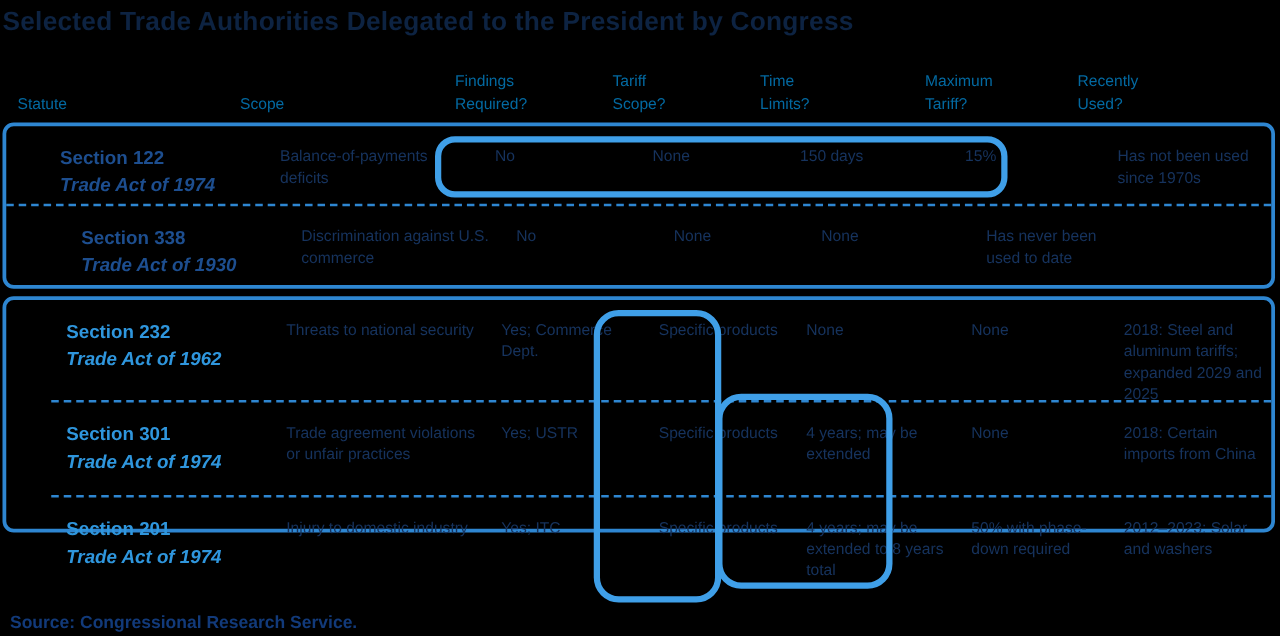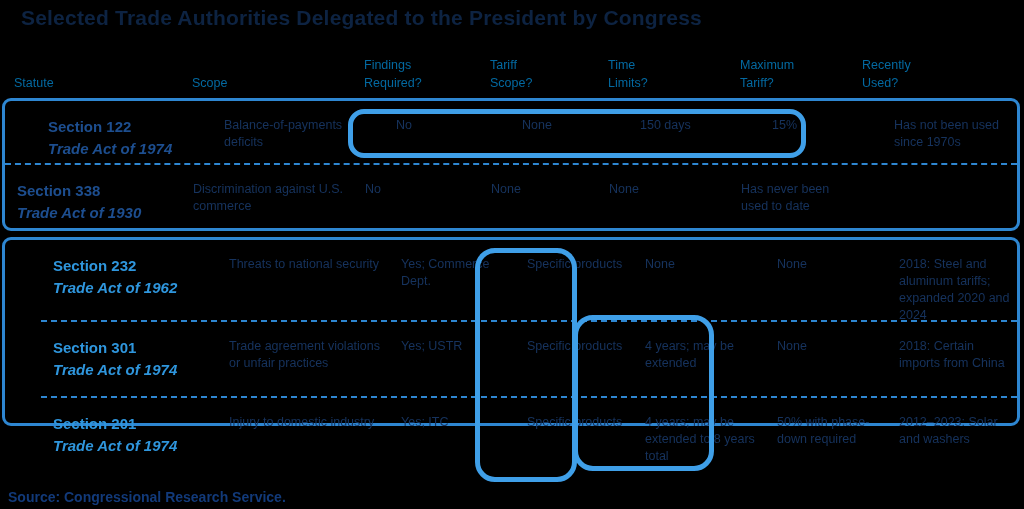--- a/index.html
+++ b/index.html
@@ -6,21 +6,21 @@
   html, body { background: #000; }
   .canvas {
     position: relative;
     width: 1024px; height: 509px;
     background: #000;
     font-family: "Liberation Sans", sans-serif;
     color: #16335e;
     overflow: hidden;
   }
   .fig-title {
-    position: absolute; left: 21px; top: 6px;
+    position: absolute; left: 2px; top: 6px;
     font-size: 21px; font-weight: bold;
     color: #0d2342; letter-spacing: .2px;
     width: 990px;
   }
   .thead {
     position: absolute; left: 2px; top: 40px; width: 1020px; height: 56px;
     display: grid;
     grid-template-columns: 178px 172px 126px 118px 132px 122px 172px;
     align-items: end;
   }
@@ -34,21 +34,21 @@
     border: 3px solid #2e86d1; border-radius: 9px;
     background: #000;
   }
   .g1 { top: 98px;  height: 133px; }
   .g2 { top: 237px; height: 189px; padding-left: 36px; }
   .row {
     display: grid;
     grid-template-columns: 176px 172px 126px 118px 132px 122px auto;
   }
   .row + .row { border-top: 2px dashed #2e86d1; }
-  .r1 { height: 62px; padding-left: 31px; } .r2 { height: 61px; }
+  .r1 { height: 62px; padding-left: 31px; } .r2 { height: 61px; padding-left: 48px; }
   .r3 { height: 80px; } .r4 { height: 76px; } .r5 { height: 80px; }
   .cell {
     padding: 16px 8px 0 12px;
     font-size: 12.5px; line-height: 1.35;
     color: #16335e;
   }
   .cell.last { padding-right: 6px; }
   .sec { font-size: 15px; font-weight: bold; }
   .act { font-size: 15px; font-weight: bold; font-style: italic; margin-top: 2px; }
   .g1 .sec, .g1 .act { color: #1d4e8f; }
@@ -123,21 +123,21 @@
     <div class="row r3">
       <div class="cell statute">
         <div class="sec">Section 232</div>
         <div class="act">Trade Act of 1962</div>
       </div>
       <div class="cell">Threats to national security</div>
       <div class="cell">Yes; Commerce Dept.</div>
       <div class="cell">Specific products</div>
       <div class="cell">None</div>
       <div class="cell">None</div>
-      <div class="cell last">2018: Steel and aluminum tariffs; expanded 2020 and 2024</div>
+      <div class="cell last">2018: Steel and aluminum tariffs; expanded 2029 and 2025</div>
     </div>
 
     <div class="row r4">
       <div class="cell statute">
         <div class="sec">Section 301</div>
         <div class="act">Trade Act of 1974</div>
       </div>
       <div class="cell">Trade agreement violations or unfair practices</div>
       <div class="cell">Yes; USTR</div>
       <div class="cell">Specific products</div>

